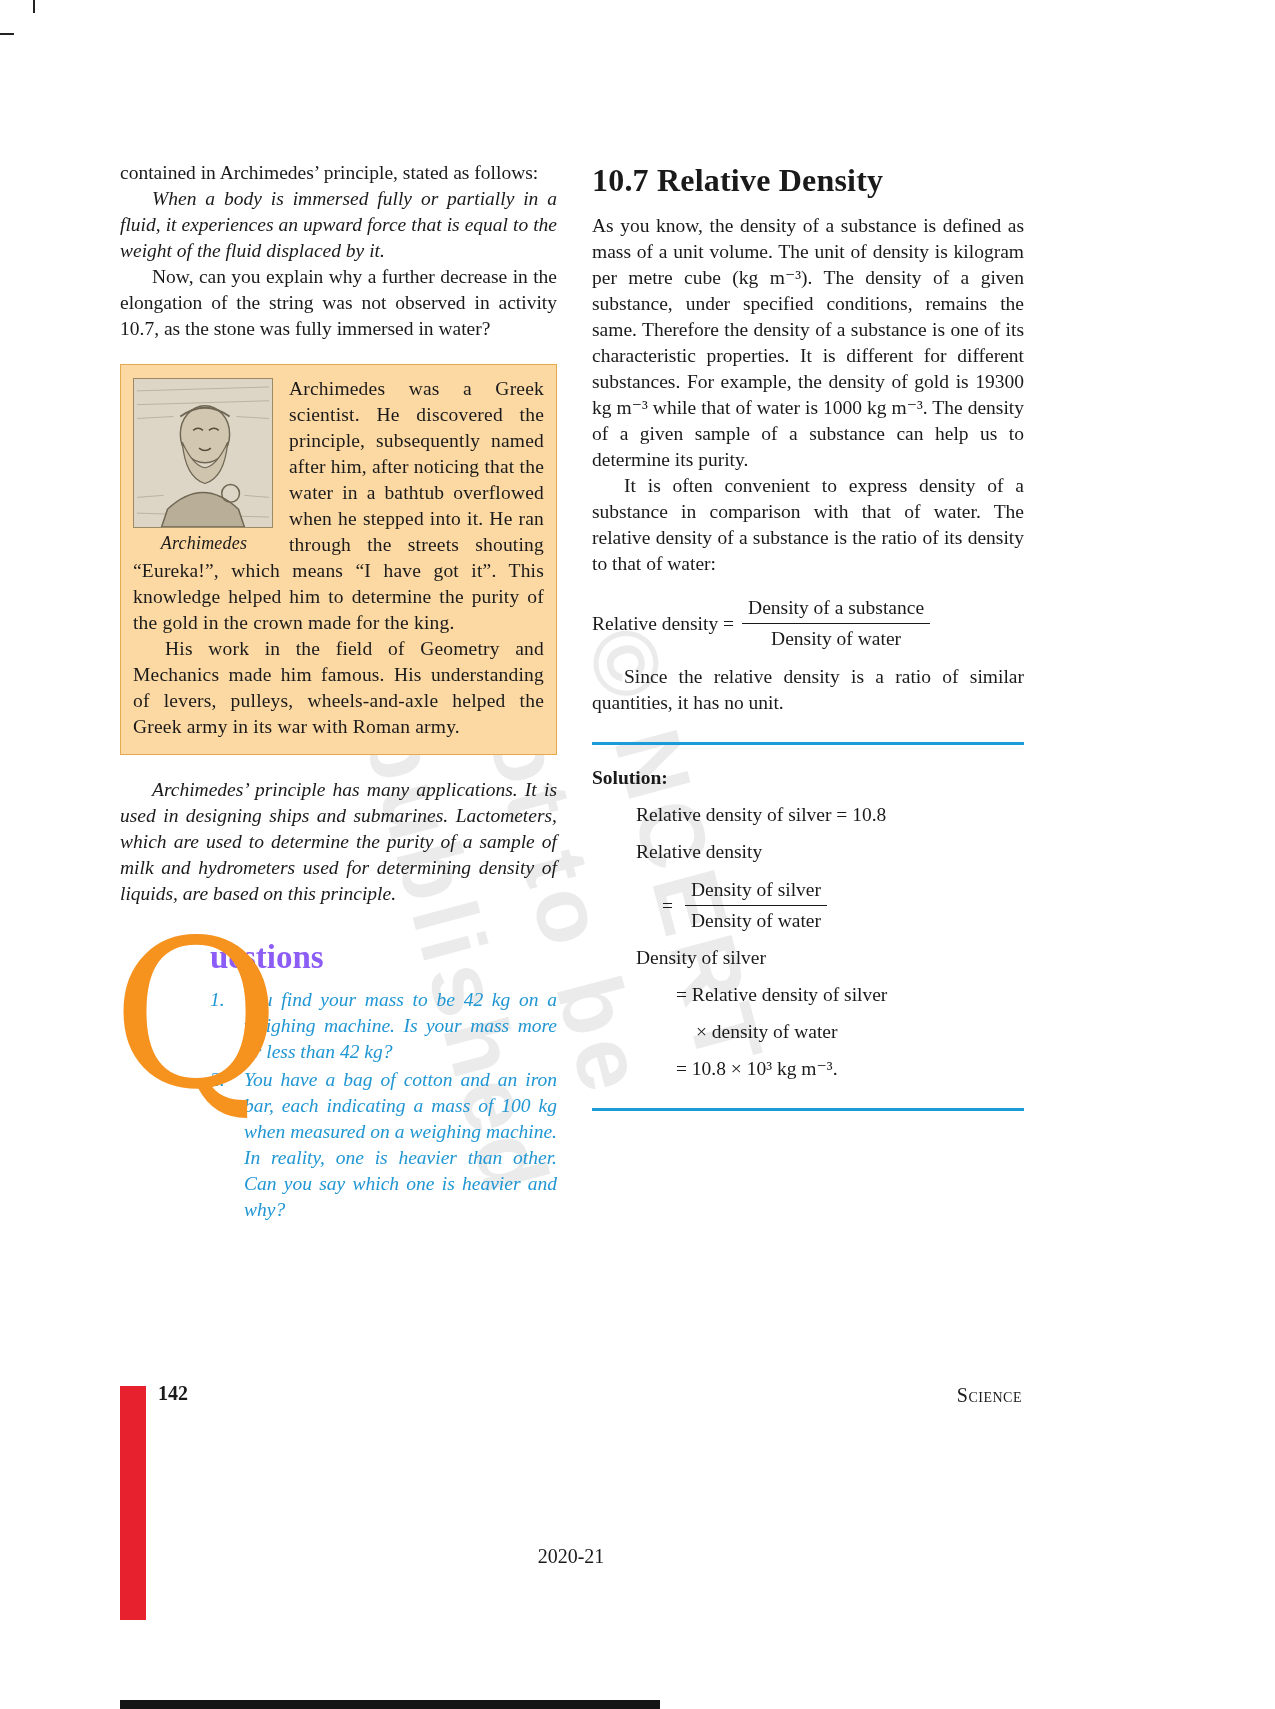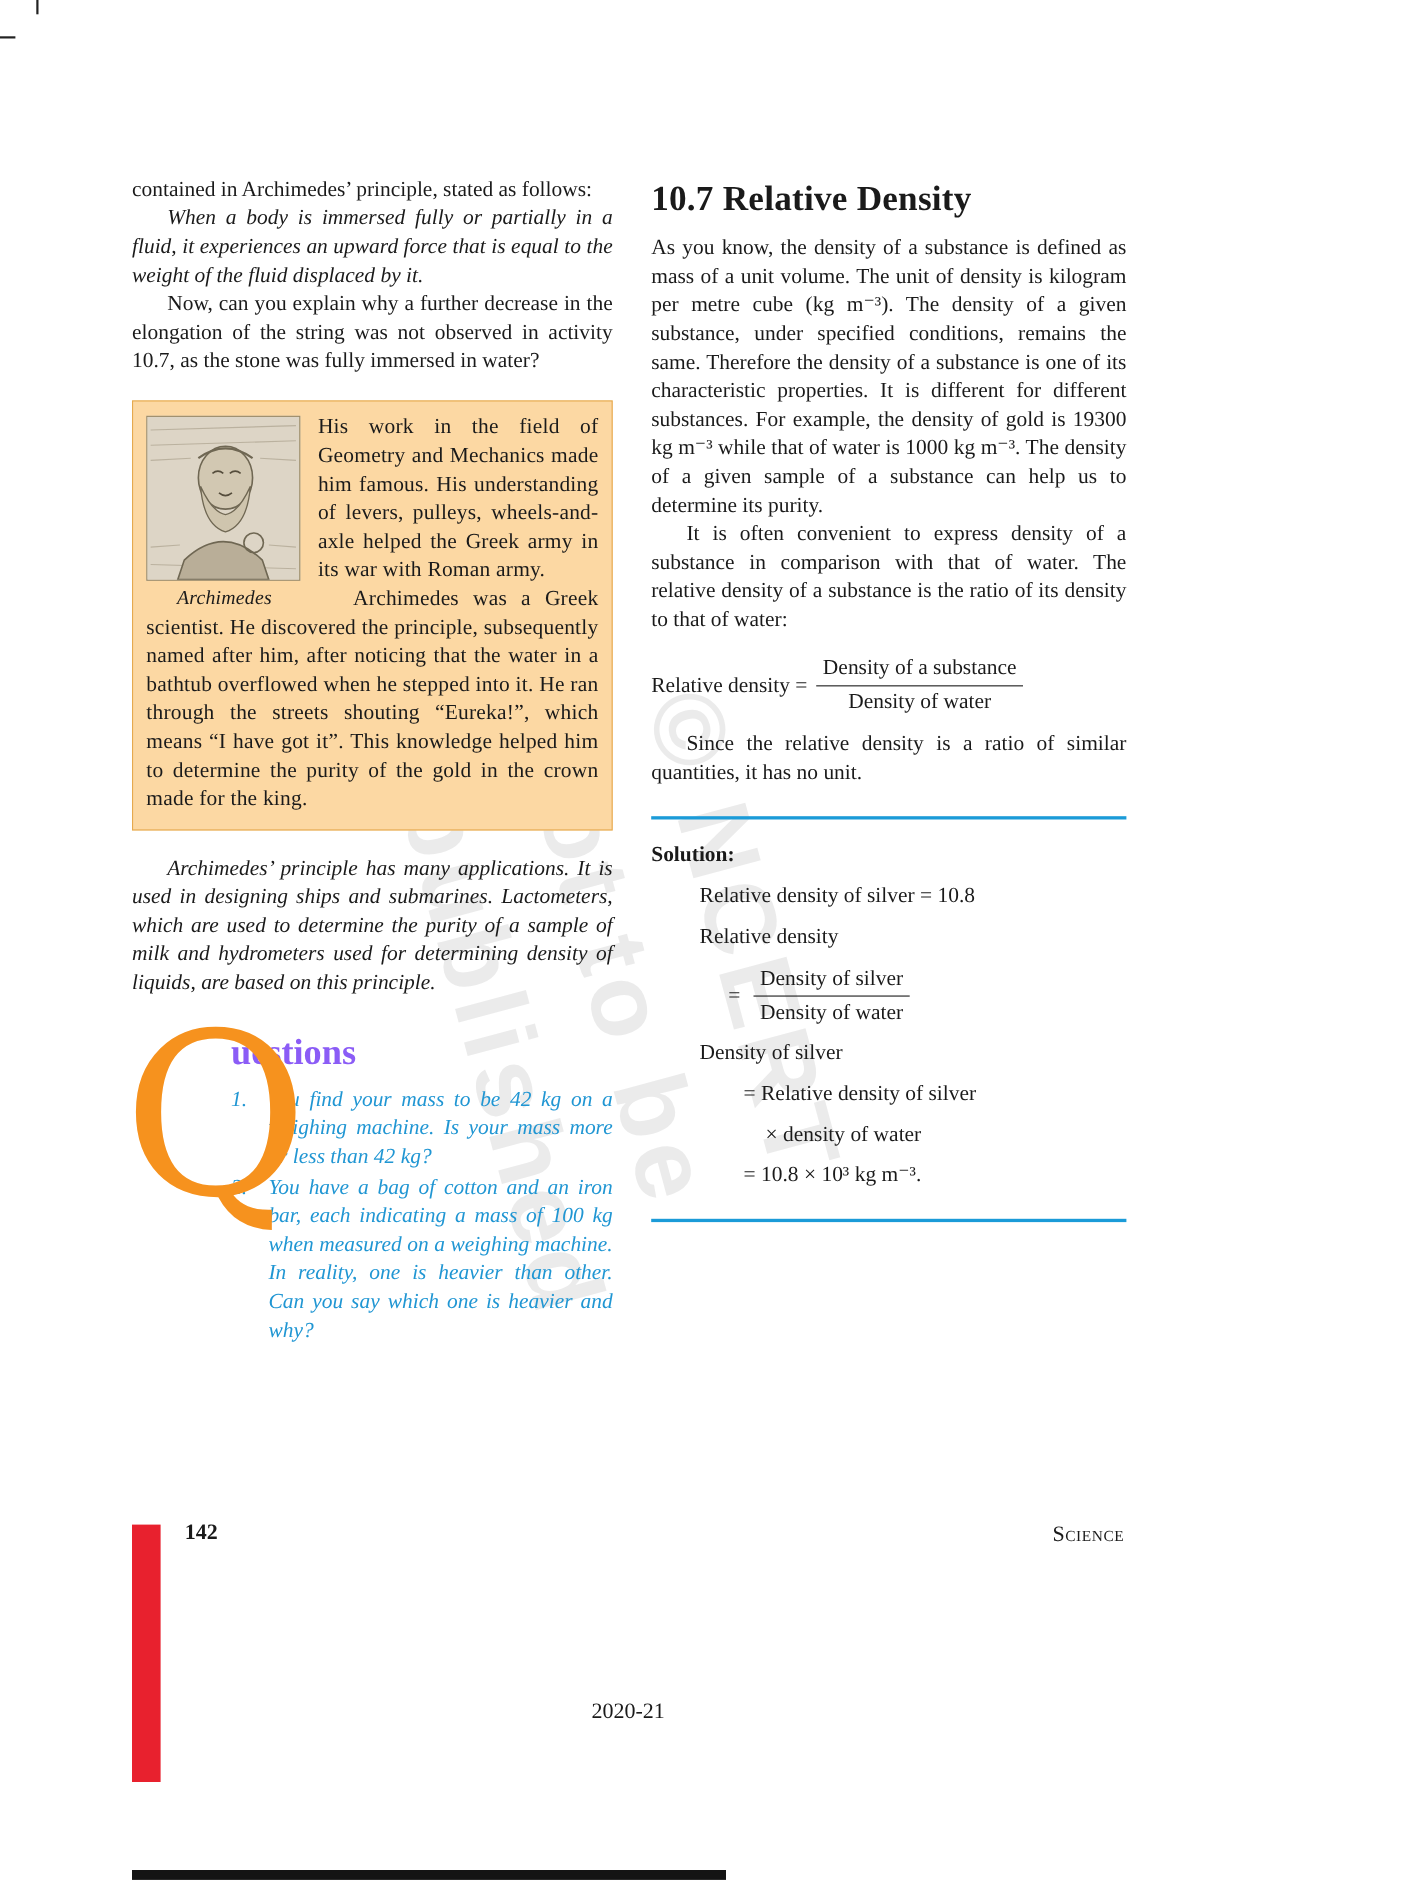--- a/index.html
+++ b/index.html
@@ -70,21 +70,21 @@
   .example-para { padding-left:46px; text-indent:-46px; }
   .example-label { font-weight:bold; margin-right:7px; }
   .solution-label { font-weight:bold; margin:16px 0 6px 0; text-align:left; }
   .sol-line { margin:11px 0 0 44px; text-align:left; }
   .sol-frac-row { display:flex; align-items:center; gap:12px; margin:12px 0 0 70px; text-align:left; }
   .ind2 { margin-left:84px; }
   .ind3 { margin-left:104px; }
 
   
   .red-bar   { position:absolute; left:120px; top:1386px; width:26px; height:234px; background:#e8212e; }
-  .page-num  { position:absolute; left:168px; top:1380px; font-weight:bold; font-size:20px; }
+  .page-num  { position:absolute; left:158px; top:1380px; font-weight:bold; font-size:20px; }
   .running-title { position:absolute; right:253px; top:1382px; font-variant:small-caps; font-size:20px; letter-spacing:0.5px; }
   .year-code { position:absolute; left:120px; top:1543px; width:902px; text-align:center; font-size:20px; }
   .bottom-bar { position:absolute; left:120px; top:1700px; width:540px; height:9px; background:#141414; }
 </style>
 </head>
 <body>
 
 <div class="crop-h"></div>
 <div class="crop-v"></div>
 
@@ -114,22 +114,22 @@
         <path d="M34 132 Q70 98 106 132 L112 150 L28 150 Z" fill="#b9ae98" stroke="#6f6753" stroke-width="1.5"></path>
         <ellipse cx="72" cy="56" rx="25" ry="29" fill="#d2c8b2" stroke="#6f6753" stroke-width="1.5"></ellipse>
         <path d="M49 64 Q52 100 72 106 Q92 100 95 64 Q84 88 72 90 Q60 88 49 64 Z" fill="#cfc5ae" stroke="#6f6753" stroke-width="1.2"></path>
         <path d="M47 38 Q72 20 97 38" stroke="#6f6753" stroke-width="2" fill="none"></path>
         <path d="M60 52 q5 -4 10 0 M76 52 q5 -4 10 0" stroke="#554d3c" stroke-width="1.5" fill="none"></path>
         <path d="M66 70 q6 5 12 0" stroke="#554d3c" stroke-width="1.5" fill="none"></path>
         <circle cx="98" cy="116" r="9" fill="none" stroke="#6f6753" stroke-width="1.5"></circle>
       </svg>
       <figcaption class="arch-cap">Archimedes</figcaption>
     </figure>
+    <p>Archimedes was a Greek scientist. He discovered the principle, subsequently named after him, after noticing that the water in a bathtub overflowed when he stepped into it. He ran through the streets shouting “Eureka!”, which means “I have got it”. This knowledge helped him to determine the purity of the gold in the crown made for the king.</p>
     <p>His work in the field of Geometry and Mechanics made him famous. His understanding of levers, pulleys, wheels-and-axle helped the Greek army in its war with Roman army.</p>
-    <p>Archimedes was a Greek scientist. He discovered the principle, subsequently named after him, after noticing that the water in a bathtub overflowed when he stepped into it. He ran through the streets shouting “Eureka!”, which means “I have got it”. This knowledge helped him to determine the purity of the gold in the crown made for the king.</p>
   </div>
 
   <p class="indent para-apps">Archimedes’ principle has many applications. It is used in designing ships and submarines. Lactometers, which are used to determine the purity of a sample of milk and hydrometers used for determining density of liquids, are based on this principle.</p>
 
   <div class="questions">
     <div class="q-letter">Q</div>
     <div class="q-head">uestions</div>
     <div class="q-list">
       <div class="q-item">
         <span class="q-num">1.</span>

